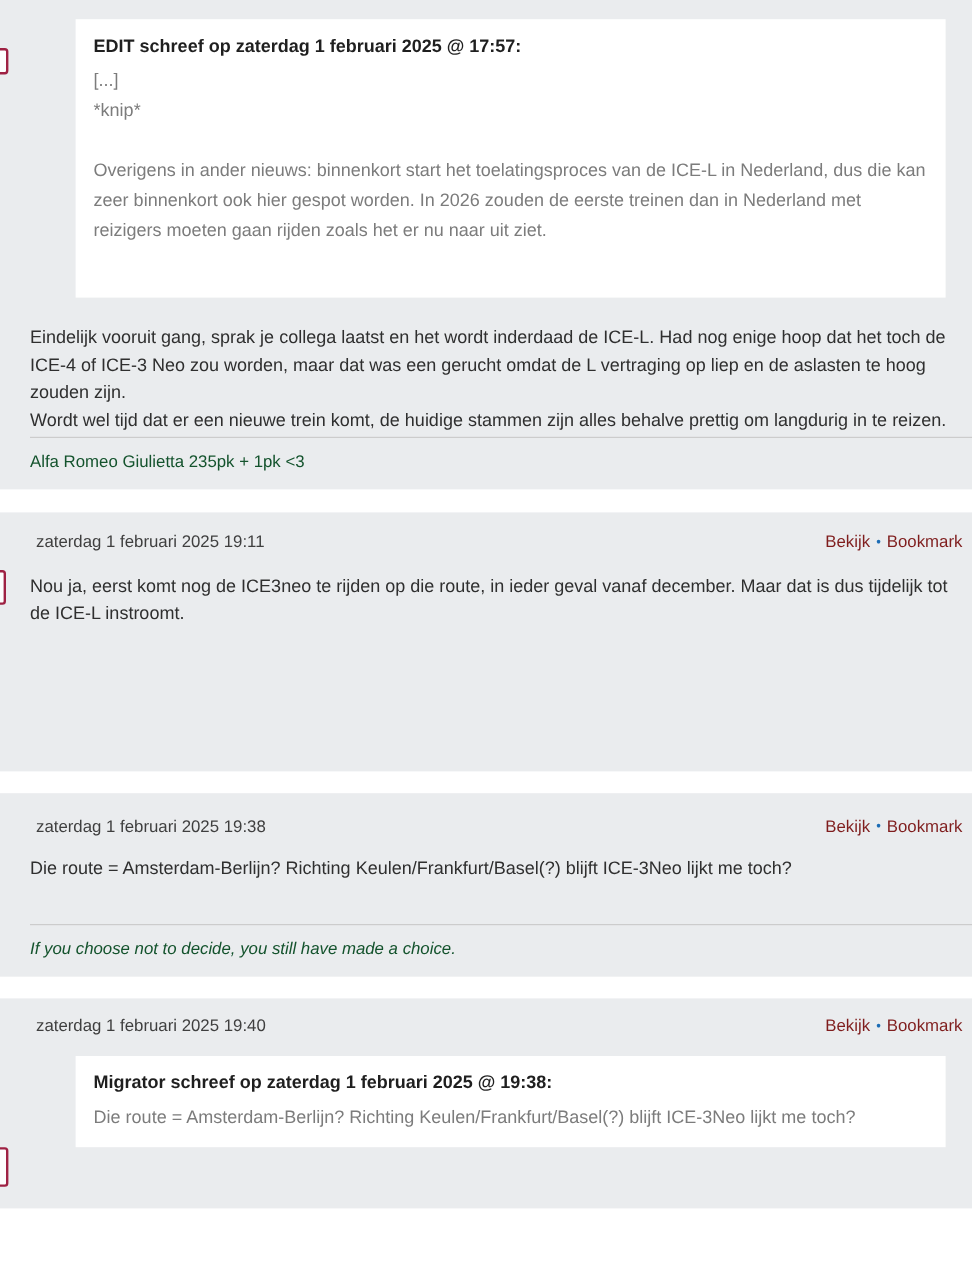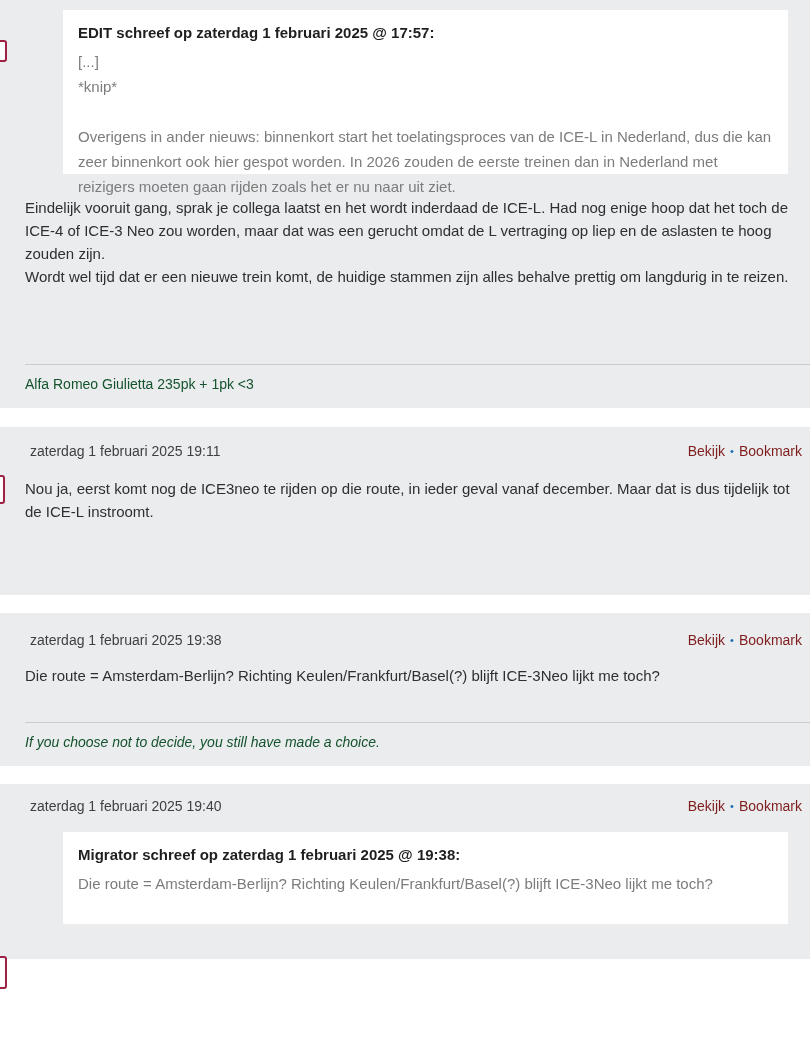--- a/index.html
+++ b/index.html
@@ -14,21 +14,21 @@
   .post {
     background: #eaecee;
     padding: 0 8px 0 25px;
     display: flex;
     flex-direction: column;
   }
   .post-gap { background: #ffffff; }
   .gap-19 { height: 19px; }
   .gap-18 { height: 18px; }
   .p1 { height: 408px; }
-  .p2 { height: 168px; }
+  .p2 { height: 216px; }
   .p3 { height: 153px; }
   .p4 { height: 175px; }
   .post-header {
     display: flex;
     justify-content: space-between;
     align-items: baseline;
   }
   .p2 .post-header { padding-top: 16px; }
   .p3 .post-header { padding-top: 19px; }
   .p4 .post-header { padding-top: 14px; }
@@ -48,22 +48,22 @@
     font-size: 11px;
     padding: 0 5px;
     vertical-align: 1px;
   }
   .quote-box {
     background: #ffffff;
     margin-left: 38px;
     margin-right: 14px;
     padding: 14px 15px 14px 15px;
   }
-  .qb1 { margin-top: 10px; height: 164px; }
-  .qb4 { margin-top: 18px; height: 92px; }
+  .qb1 { margin-top: 16px; height: 232px; }
+  .qb4 { margin-top: 18px; height: 76px; }
   .quote-header {
     font-size: 15px;
     font-weight: bold;
     color: #1f1f1f;
     margin-bottom: 8px;
   }
   .quote-body {
     font-size: 15px;
     color: #7c7c7c;
     line-height: 25px;

